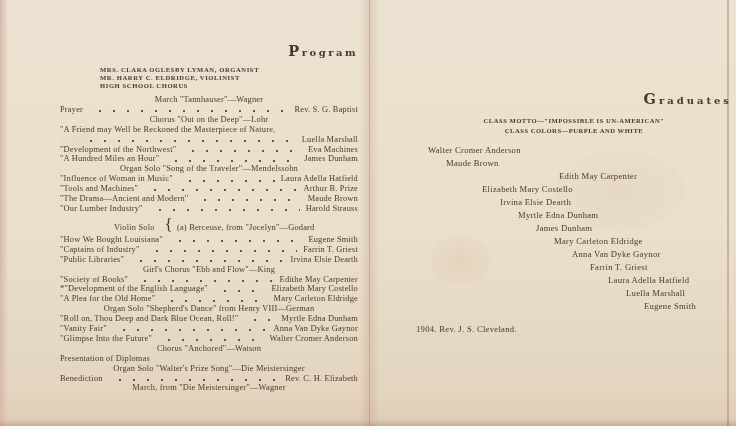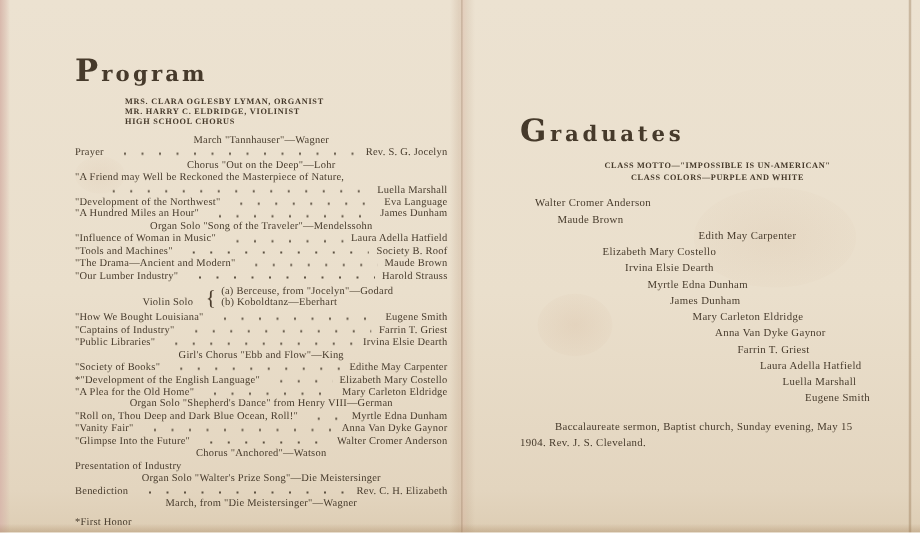--- a/index.html
+++ b/index.html
@@ -22,21 +22,21 @@
     background:radial-gradient(ellipse,rgba(190,150,115,0.10),rgba(190,150,115,0));}
   .stain2{position:absolute;left:430px;top:235px;width:60px;height:50px;border-radius:50%;
     background:radial-gradient(ellipse,rgba(195,150,115,0.14),rgba(195,150,115,0));}
   .stain3{position:absolute;left:60px;top:125px;width:40px;height:30px;border-radius:50%;
     background:radial-gradient(ellipse,rgba(195,155,120,0.10),rgba(195,155,120,0));}
 
   .page{position:absolute;}
   #page-left{left:60px;top:42px;width:298px;}
   #page-right{left:416px;top:90px;width:316px;}
 
-  .pg-title{text-align:left;font-size:17px;font-weight:bold;letter-spacing:2.5px;
+  .pg-title{text-align:right;font-size:10px;font-weight:bold;letter-spacing:2.5px;
     font-family:"DejaVu Serif","Liberation Serif",serif;}
   .pg-title::first-letter{font-size:1.45em;}
 
   .credits{margin:7px 0 0 40px;font-size:6.6px;font-weight:bold;letter-spacing:0.6px;line-height:8px;}
   .credits div{white-space:nowrap;}
 
   .program{margin-top:5px;font-size:8.4px;line-height:9.9px;letter-spacing:0.2px;}
   .row{white-space:nowrap;}
   .row.center{text-align:center;}
   .row.leader{display:flex;align-items:baseline;}
@@ -76,66 +76,65 @@
     <div class="credits" id="credits">
         <div>MRS. CLARA OGLESBY LYMAN, ORGANIST</div>
         <div>MR. HARRY C. ELDRIDGE, VIOLINIST</div>
         <div>HIGH SCHOOL CHORUS</div>
       </div>
     <div class="program" id="program-lines">
         <div class="row center">March "Tannhauser"—Wagner</div>
         <div class="row leader">
           <span class="t">Prayer</span>
           <span class="dots"></span>
-          <span class="n">Rev. S. G. Jocelyn</span>
+          <span class="n">Rev. S. G. Baptist</span>
         </div>
         <div class="row center">Chorus "Out on the Deep"—Lohr</div>
         <div class="row">"A Friend may Well be Reckoned the Masterpiece of Nature,</div>
         <div class="row leader" style="padding-left: 14px;">
           <span class="t"></span>
           <span class="dots"></span>
           <span class="n">Luella Marshall</span>
         </div>
         <div class="row leader">
           <span class="t">"Development of the Northwest"</span>
           <span class="dots"></span>
-          <span class="n">Eva Language</span>
+          <span class="n">Eva Machines</span>
         </div>
         <div class="row leader">
           <span class="t">"A Hundred Miles an Hour"</span>
           <span class="dots"></span>
           <span class="n">James Dunham</span>
         </div>
         <div class="row center">Organ Solo "Song of the Traveler"—Mendelssohn</div>
         <div class="row leader">
           <span class="t">"Influence of Woman in Music"</span>
           <span class="dots"></span>
           <span class="n">Laura Adella Hatfield</span>
         </div>
         <div class="row leader">
           <span class="t">"Tools and Machines"</span>
           <span class="dots"></span>
-          <span class="n">Society B. Roof</span>
+          <span class="n">Arthur B. Prize</span>
         </div>
         <div class="row leader">
           <span class="t">"The Drama—Ancient and Modern"</span>
           <span class="dots"></span>
           <span class="n">Maude Brown</span>
         </div>
         <div class="row leader">
           <span class="t">"Our Lumber Industry"</span>
           <span class="dots"></span>
           <span class="n">Harold Strauss</span>
         </div>
         <div class="violin">
           <span class="vlabel">Violin Solo</span>
           <span class="brace">{</span>
           <div class="vitems">
             <div>(a) Berceuse, from "Jocelyn"—Godard</div>
-            <div>(b) Koboldtanz—Eberhart</div>
           </div>
         </div>
         <div class="row leader">
           <span class="t">"How We Bought Louisiana"</span>
           <span class="dots"></span>
           <span class="n">Eugene Smith</span>
         </div>
         <div class="row leader">
           <span class="t">"Captains of Industry"</span>
           <span class="dots"></span>
@@ -172,29 +171,28 @@
           <span class="t">"Vanity Fair"</span>
           <span class="dots"></span>
           <span class="n">Anna Van Dyke Gaynor</span>
         </div>
         <div class="row leader">
           <span class="t">"Glimpse Into the Future"</span>
           <span class="dots"></span>
           <span class="n">Walter Cromer Anderson</span>
         </div>
         <div class="row center">Chorus "Anchored"—Watson</div>
-        <div class="row">Presentation of Industry</div>
+        <div class="row">Presentation of Diplomas</div>
         <div class="row center">Organ Solo "Walter's Prize Song"—Die Meistersinger</div>
         <div class="row leader">
           <span class="t">Benediction</span>
           <span class="dots"></span>
           <span class="n">Rev. C. H. Elizabeth</span>
         </div>
         <div class="row center">March, from "Die Meistersinger"—Wagner</div>
-        <div class="row footnote">*First Honor</div>
       </div>
   </div>
 
   <div class="page" id="page-right">
     <div class="pg-title">Graduates</div>
     <div class="motto">
       <div>CLASS MOTTO—"IMPOSSIBLE IS UN-AMERICAN"</div>
       <div>CLASS COLORS—PURPLE AND WHITE</div>
     </div>
     <div class="grads" id="graduates-list">
@@ -206,21 +204,20 @@
         <div style="margin-left: 102px;">Myrtle Edna Dunham</div>
         <div style="margin-left: 120px;">James Dunham</div>
         <div style="margin-left: 138px;">Mary Carleton Eldridge</div>
         <div style="margin-left: 156px;">Anna Van Dyke Gaynor</div>
         <div style="margin-left: 174px;">Farrin T. Griest</div>
         <div style="margin-left: 192px;">Laura Adella Hatfield</div>
         <div style="margin-left: 210px;">Luella Marshall</div>
         <div style="margin-left: 228px;">Eugene Smith</div>
       </div>
     <div class="bacc">
-      <div class="l1">Baccalaureate sermon, Baptist church, Sunday evening, May 15</div>
       <div class="l2">1904.   Rev. J. S. Cleveland.</div>
     </div>
   </div>
 
   <div class="fold"></div>
   <div class="fold-line"></div>
   <div class="edge-right"></div>
   <div class="edge-bottom"></div>
 </div>
 

